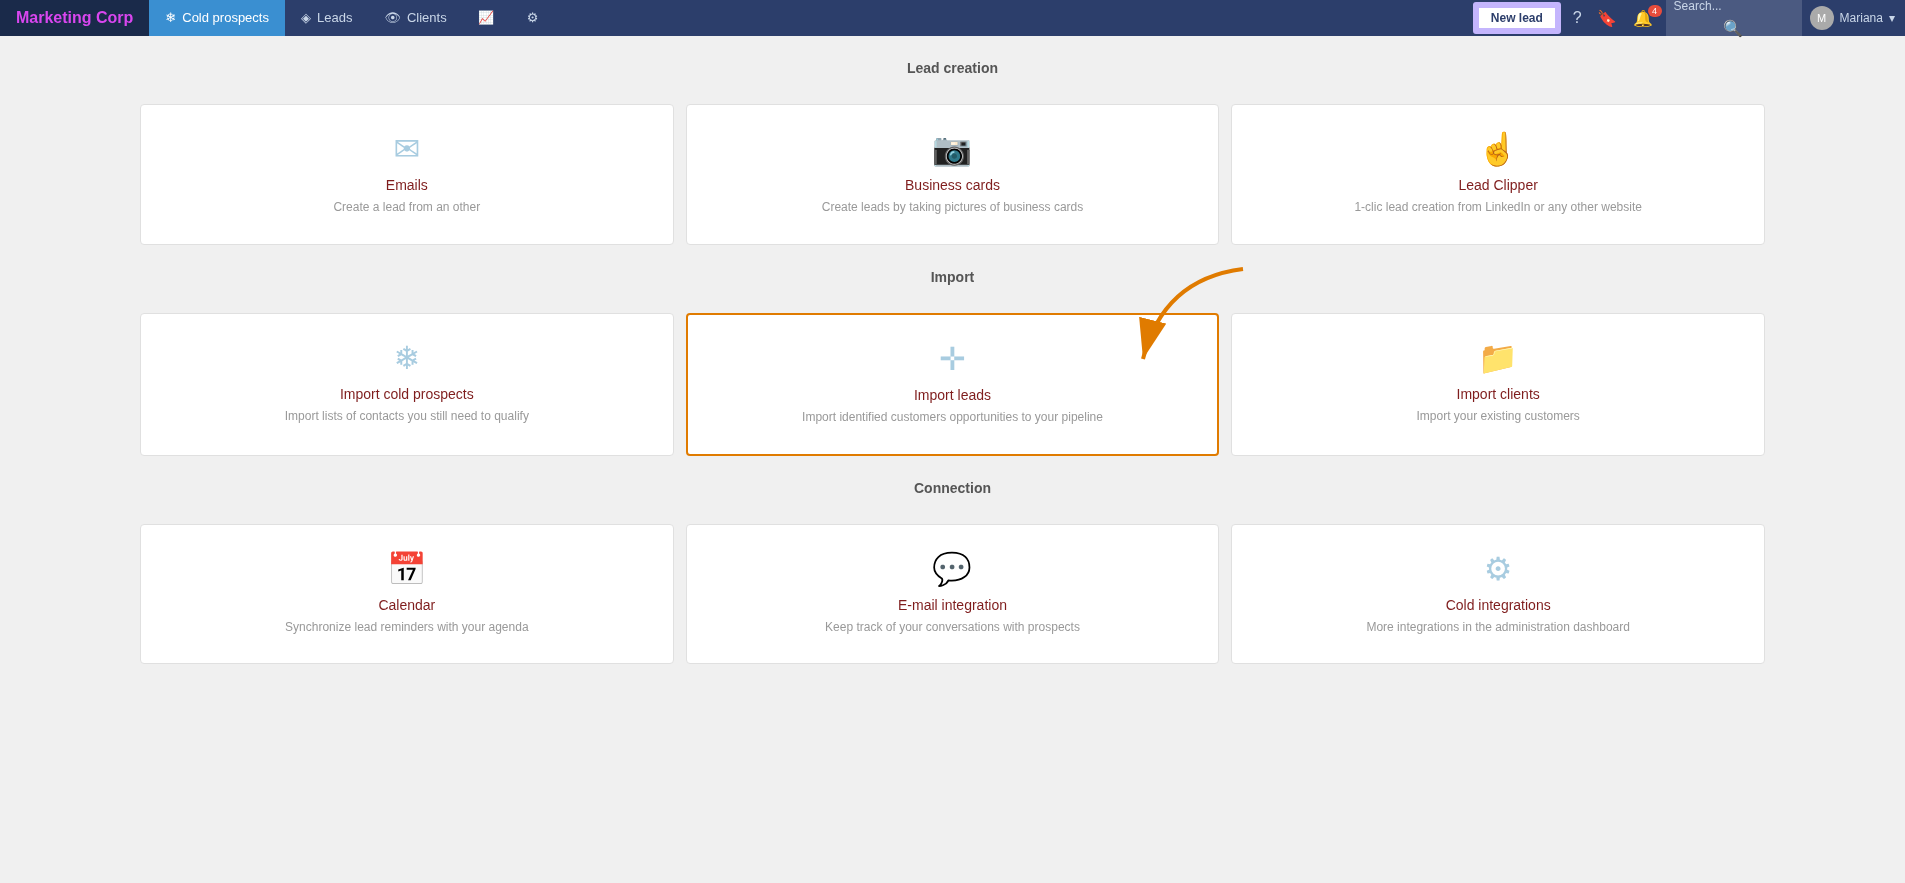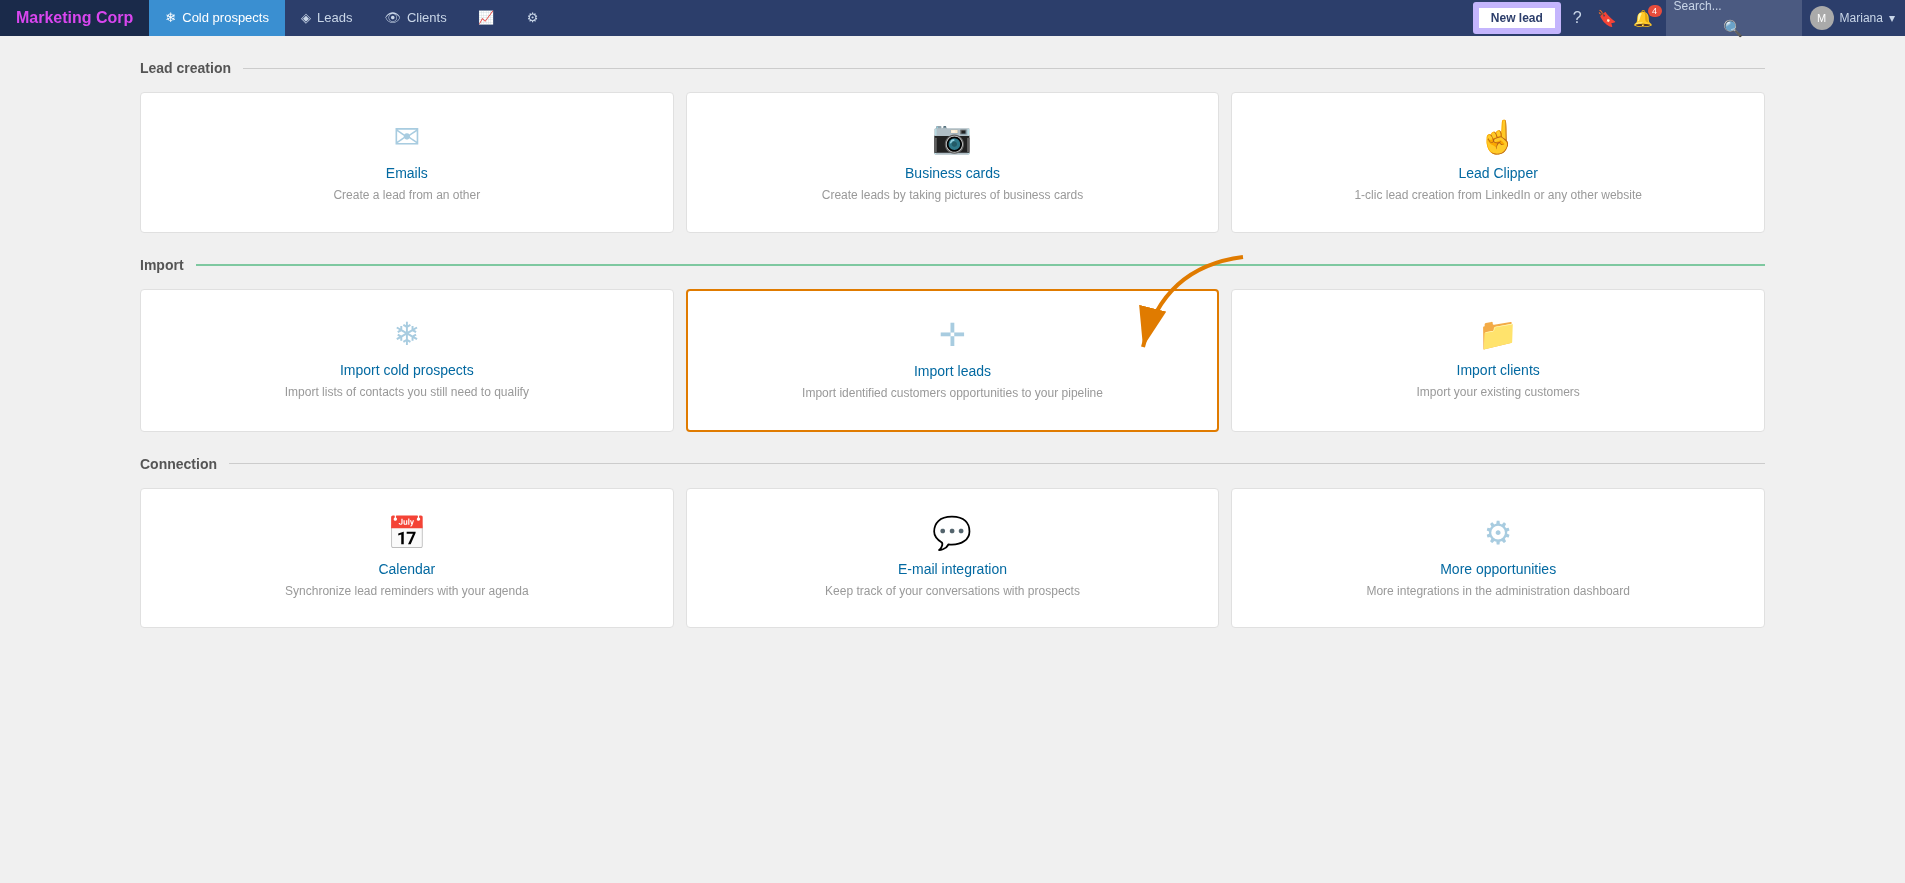--- a/index.html
+++ b/index.html
@@ -120,20 +120,21 @@
 
     
     .section {
       margin-bottom: 24px;
     }
     .section-header {
       display: flex;
       align-items: center;
       gap: 12px;
       margin-bottom: 16px;
+      flex-direction: column;
     }
     .section-title {
       font-size: 14px;
       font-weight: 600;
       color: #555;
       white-space: nowrap;
     }
     .section-line {
       flex: 1;
       height: 1px;
@@ -170,21 +171,21 @@
     }
 
     .card-icon {
       font-size: 32px;
       color: #a8cce0;
       margin-bottom: 12px;
       line-height: 1;
     }
     .card-title {
       font-size: 14px;
-      color: #0369a1;
+      color: #7f1d1d;
       margin-bottom: 6px;
       font-weight: 500;
     }
     .card-desc {
       font-size: 12px;
       color: #999;
       line-height: 1.4;
     }
   </style>
 </head>
@@ -314,20 +315,20 @@
       </div>
 
       <div class="card">
         <div class="card-icon">💬</div>
         <div class="card-title">E-mail integration</div>
         <div class="card-desc">Keep track of your conversations with prospects</div>
       </div>
 
       <div class="card">
         <div class="card-icon">⚙</div>
-        <div class="card-title">More opportunities</div>
+        <div class="card-title">Cold integrations</div>
         <div class="card-desc">More integrations in the administration dashboard</div>
       </div>
     </div>
   </div>
 
 
 </div>
 
 </body></html>

